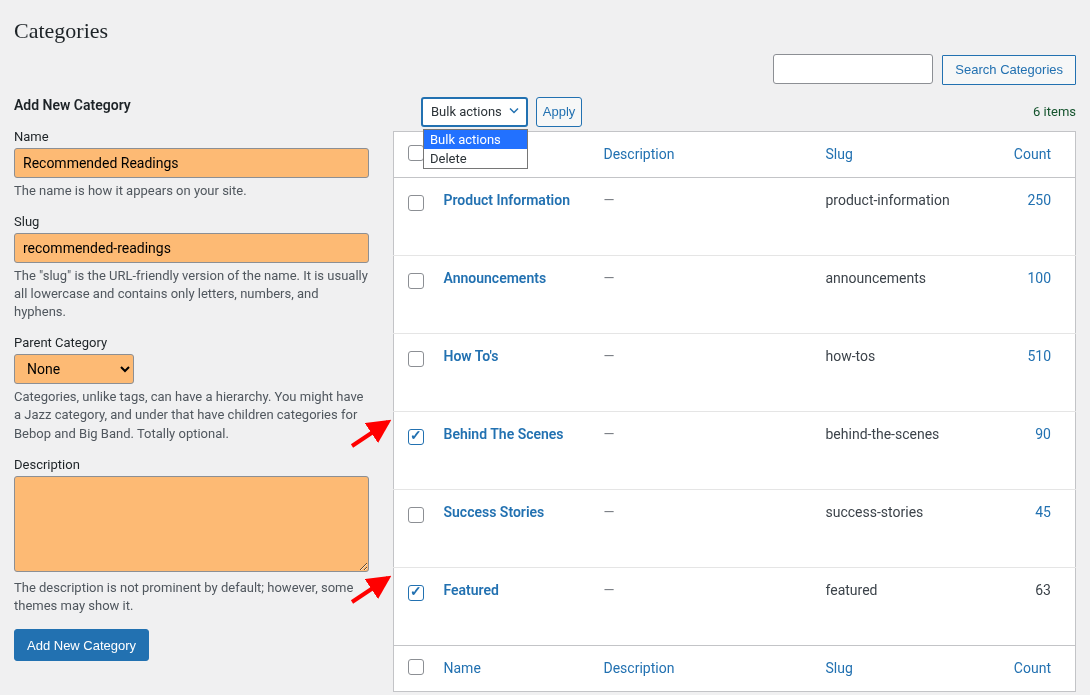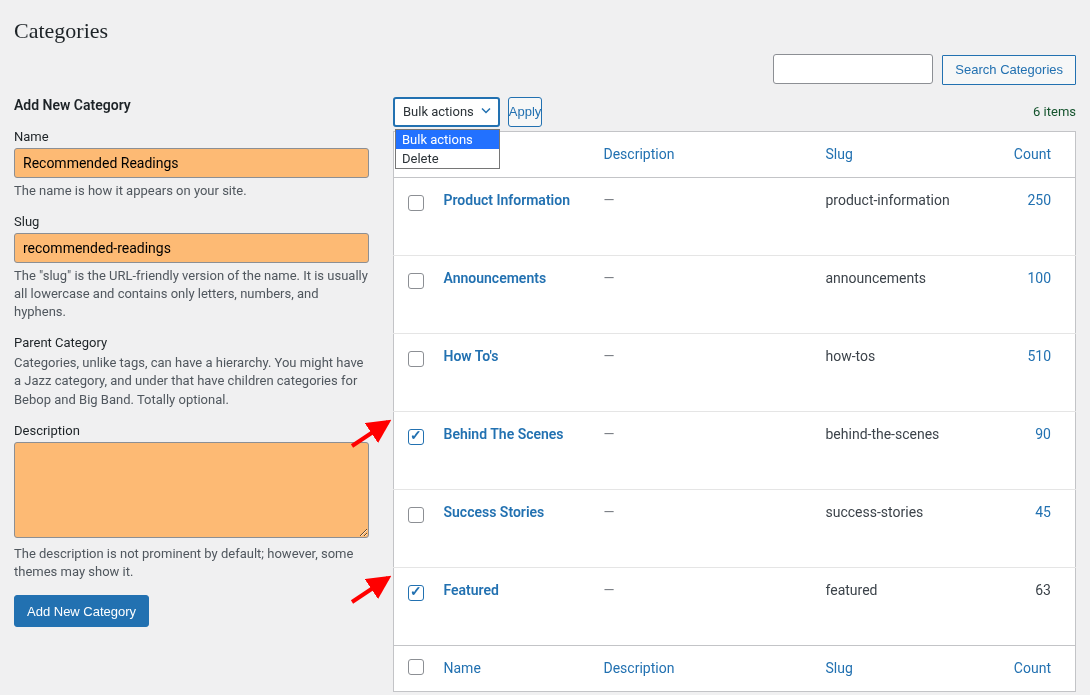--- a/index.html
+++ b/index.html
@@ -78,21 +78,21 @@
     color: #fff;
     border-radius: 3px;
     height: 32px;
     padding: 0 12px;
     font-size: 13px;
     cursor: pointer;
   }
 
   .tablenav { display: flex; justify-content: space-between; align-items: center; margin-bottom: 4px; position: relative; }
   .tablenav .count { font-size: 13px; color: #14532d; }
-  .bulk-row { display:flex; align-items:flex-start; gap:8px; }
+  .bulk-row { display:flex; align-items:flex-start; gap:8px;margin-left:28px; }
   .bulk-select {
     height: 30px;
     border: 2px solid #2271b1;
     border-radius: 3px;
     background: #fff;
     color: #2c3338;
     font-size: 13px;
     padding: 0 24px 0 8px;
     position: relative;
     cursor: pointer;
@@ -111,21 +111,21 @@
     font-size: 13px;
   }
   .bulk-dropdown .opt { padding: 2px 6px; cursor: pointer; }
   .bulk-dropdown .opt.selected { background: #2271ff; color: #fff; }
   .apply-btn {
     height: 30px;
     border: 1px solid #2271b1;
     background: #f6f7f7;
     color: #2271b1;
     border-radius: 3px;
-    padding: 0 0;
+    padding: 0 6px;
     font-size: 13px;
     cursor: pointer;
   }
 
   table.wp-list {
     width: 100%;
     border-collapse: collapse;
     background: #fff;
     border: 1px solid #c3c4c7;
     table-layout: fixed;
@@ -195,20 +195,23 @@
 
     <div class="field-label">Name</div>
     <input type="text" value="Recommended Readings" style="">
     <div class="help">The name is how it appears on your site.</div>
 
     <div class="field-label">Slug</div>
     <input type="text" value="recommended-readings" style="">
     <div class="help">The "slug" is the URL-friendly version of the name. It is usually all lowercase and contains only letters, numbers, and hyphens.</div>
 
     <div class="field-label">Parent Category</div>
+    <select>
+      <option>None</option>
+    </select>
     <div class="help">Categories, unlike tags, can have a hierarchy. You might have a Jazz category, and under that have children categories for Bebop and Big Band. Totally optional.</div>
 
     <div class="field-label">Description</div>
     <textarea style=""></textarea>
     <div class="help">The description is not prominent by default; however, some themes may show it.</div>
 
     <button class="primary-btn">Add New Category</button>
   </div>
 
   <div class="right">

